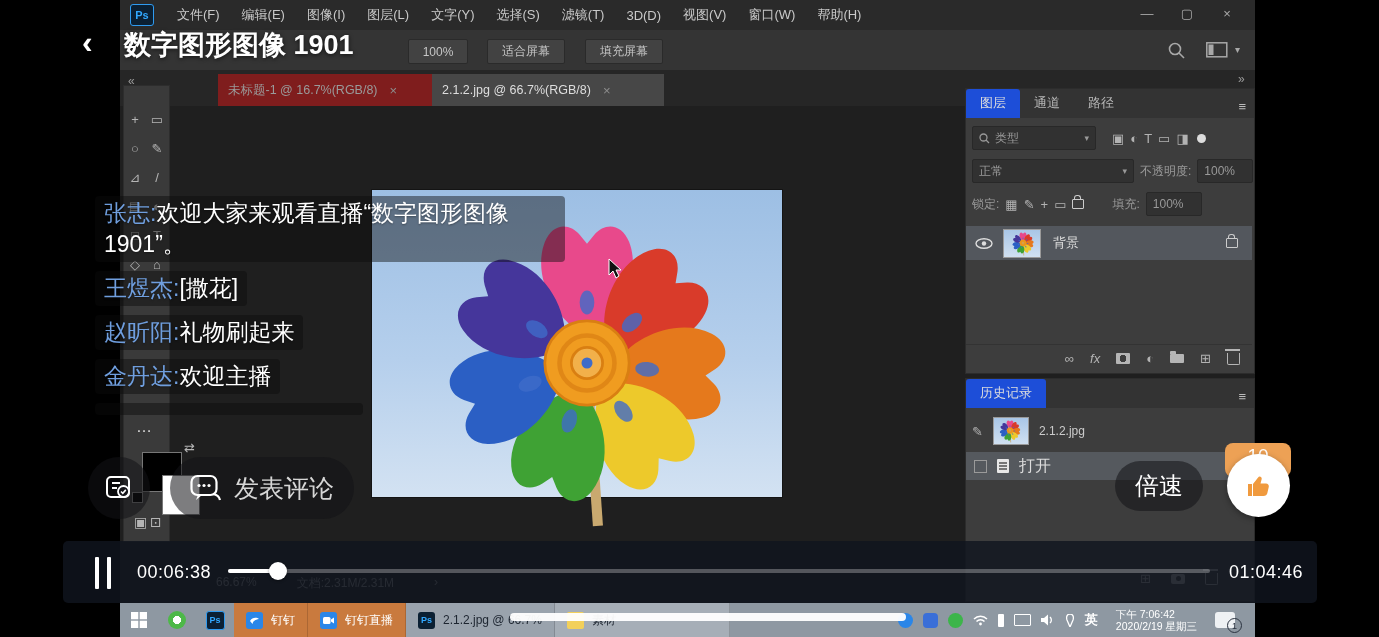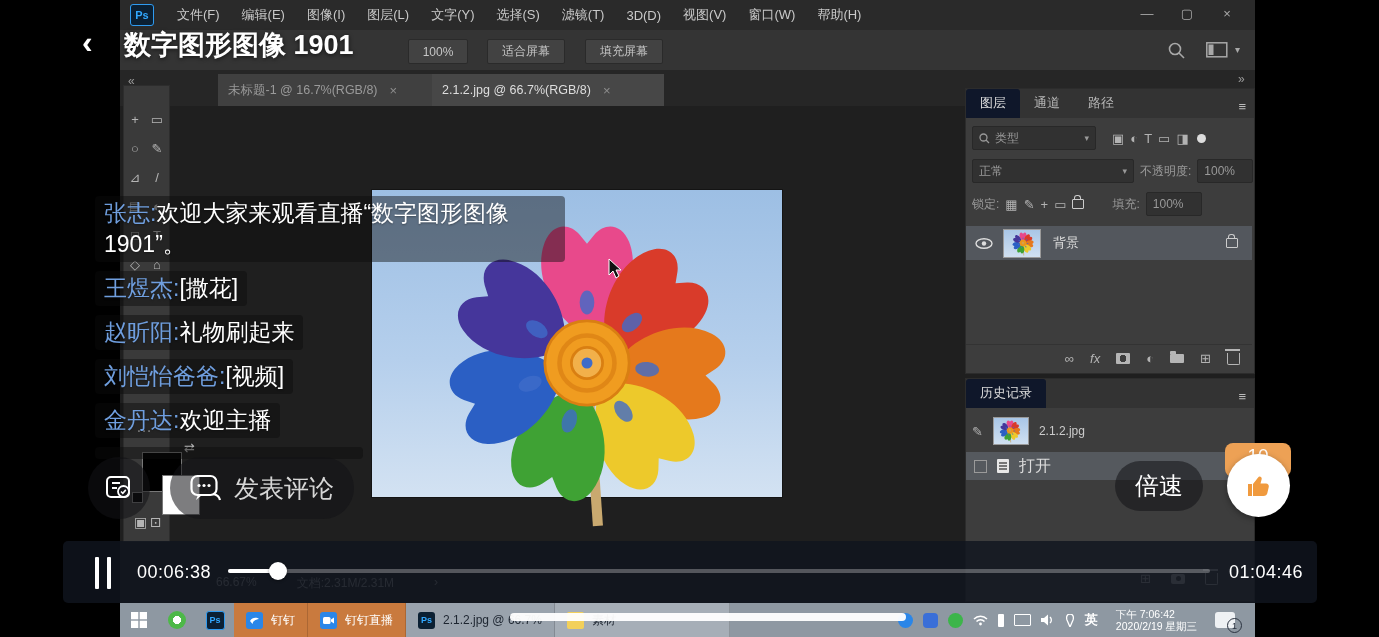--- a/index.html
+++ b/index.html
@@ -28,21 +28,21 @@
   .collapse{position:absolute;color:#9a9a9a;font-size:12px;}
   
   #photo{position:absolute;left:252px;top:190px;width:410px;height:307px;
          background:linear-gradient(180deg,#9dbfe4 0%,#b5cfec 55%,#d3e2f2 100%);box-shadow:0 0 0 1px #141414;}
   
   #statusbar{position:absolute;left:96px;top:575px;color:#8b8b8b;font-size:12px;display:flex;gap:40px;}
   
   .panel{position:absolute;left:845px;width:288px;background:#3d3d3d;border:1px solid #2c2c2c;}
   .ptabrow{height:29px;background:#333;display:flex;align-items:flex-end;color:#b9b9b9;font-size:13px;}
   .ptab{padding:5px 14px 6px 14px;}
-  .ptab.active{background:#0f172a;color:#ddd;border-radius:3px 3px 0 0;}
+  .ptab.active{background:#1d4ed8;color:#ddd;border-radius:3px 3px 0 0;}
   .pham{margin-left:auto;margin-right:8px;color:#bbb;margin-bottom:4px;}
   .pill-box{background:#313131;border:1px solid #282828;border-radius:2px;color:#999;font-size:12px;
             display:flex;align-items:center;padding:0 6px;height:22px;}
   .plabel{color:#9a9a9a;font-size:12px;}
   .prow{position:absolute;left:6px;display:flex;align-items:center;gap:6px;}
   .gicon{color:#b3b3b3;font-size:13px;}
   .layer-row{position:absolute;left:0;width:286px;height:34px;background:#53575d;display:flex;align-items:center;}
   .thumb{width:36px;height:27px;background:linear-gradient(180deg,#a9c6e7,#d0e0f1);border:1px solid #9a9a9a;overflow:hidden;}
   
   .i-lock{width:10px;height:8px;border:1px solid #ccc;border-radius:1px;position:relative;display:inline-block;}
@@ -129,21 +129,21 @@
           <line x1="11" y1="11" x2="16" y2="16" stroke="#a8a8a8" stroke-width="1.6"></line>
       </svg>
       <svg class="abs" style="left:1086px;top:12px;" width="22" height="16">
         <rect x="0.8" y="0.8" width="20" height="14" fill="none" stroke="#a8a8a8" stroke-width="1.5"></rect>
           <rect x="2.5" y="2.5" width="5" height="10.5" fill="#a8a8a8"></rect>
       </svg>
       <span class="abs" style="left:1115px;top:14px;color:#a8a8a8;font-size:10px;">▾</span>
     </div>
 
     <div id="tabrow">
-      <div class="doc-tab" style="left:98px;width:212px;background:#404040;color:#9a9a9a;">
+      <div class="doc-tab" style="left:98px;width:212px;background:#7f1d1d;color:#9a9a9a;">
         <span>未标题-1 @ 16.7%(RGB/8)</span>
         <span class="x">×</span>
       </div>
       <div class="doc-tab" style="left:312px;width:212px;background:#474747;color:#dedede;">
         <span>2.1.2.jpg @ 66.7%(RGB/8)</span>
         <span class="x">×</span>
       </div>
     </div>
 
     <div id="tools">
@@ -414,23 +414,20 @@
     <div class="bubble" style="width:452px;">
       <span class="chat-name">张志:</span><span>欢迎大家来观看直播“数字图形图像 1901”。</span>
     </div>
     <div class="bubble">
       <span class="chat-name">王煜杰:</span><span>[撒花]</span>
     </div>
     <div class="bubble">
       <span class="chat-name">赵昕阳:</span><span>礼物刷起来</span>
     </div>
     <div class="bubble">
-      <span class="chat-name">刘恺怡爸爸:</span><span>[视频]</span>
-    </div>
-    <div class="bubble">
       <span class="chat-name">金丹达:</span><span>欢迎主播</span>
     </div>
     <div class="bubble" style="width:250px;height:12px;padding:0 9px;overflow:hidden;"></div>
   </div>
 
   <div class="abs pill-dark" style="left:88px;top:457px;width:62px;height:62px;border-radius:50%;">
     <svg width="28" height="28">
       <rect x="2" y="3" width="22" height="20" rx="4" fill="none" stroke="#fff" stroke-width="2"></rect>
       <line x1="7" y1="9" x2="15" y2="9" stroke="#fff" stroke-width="2"></line>
       <line x1="7" y1="14" x2="12" y2="14" stroke="#fff" stroke-width="2"></line>

